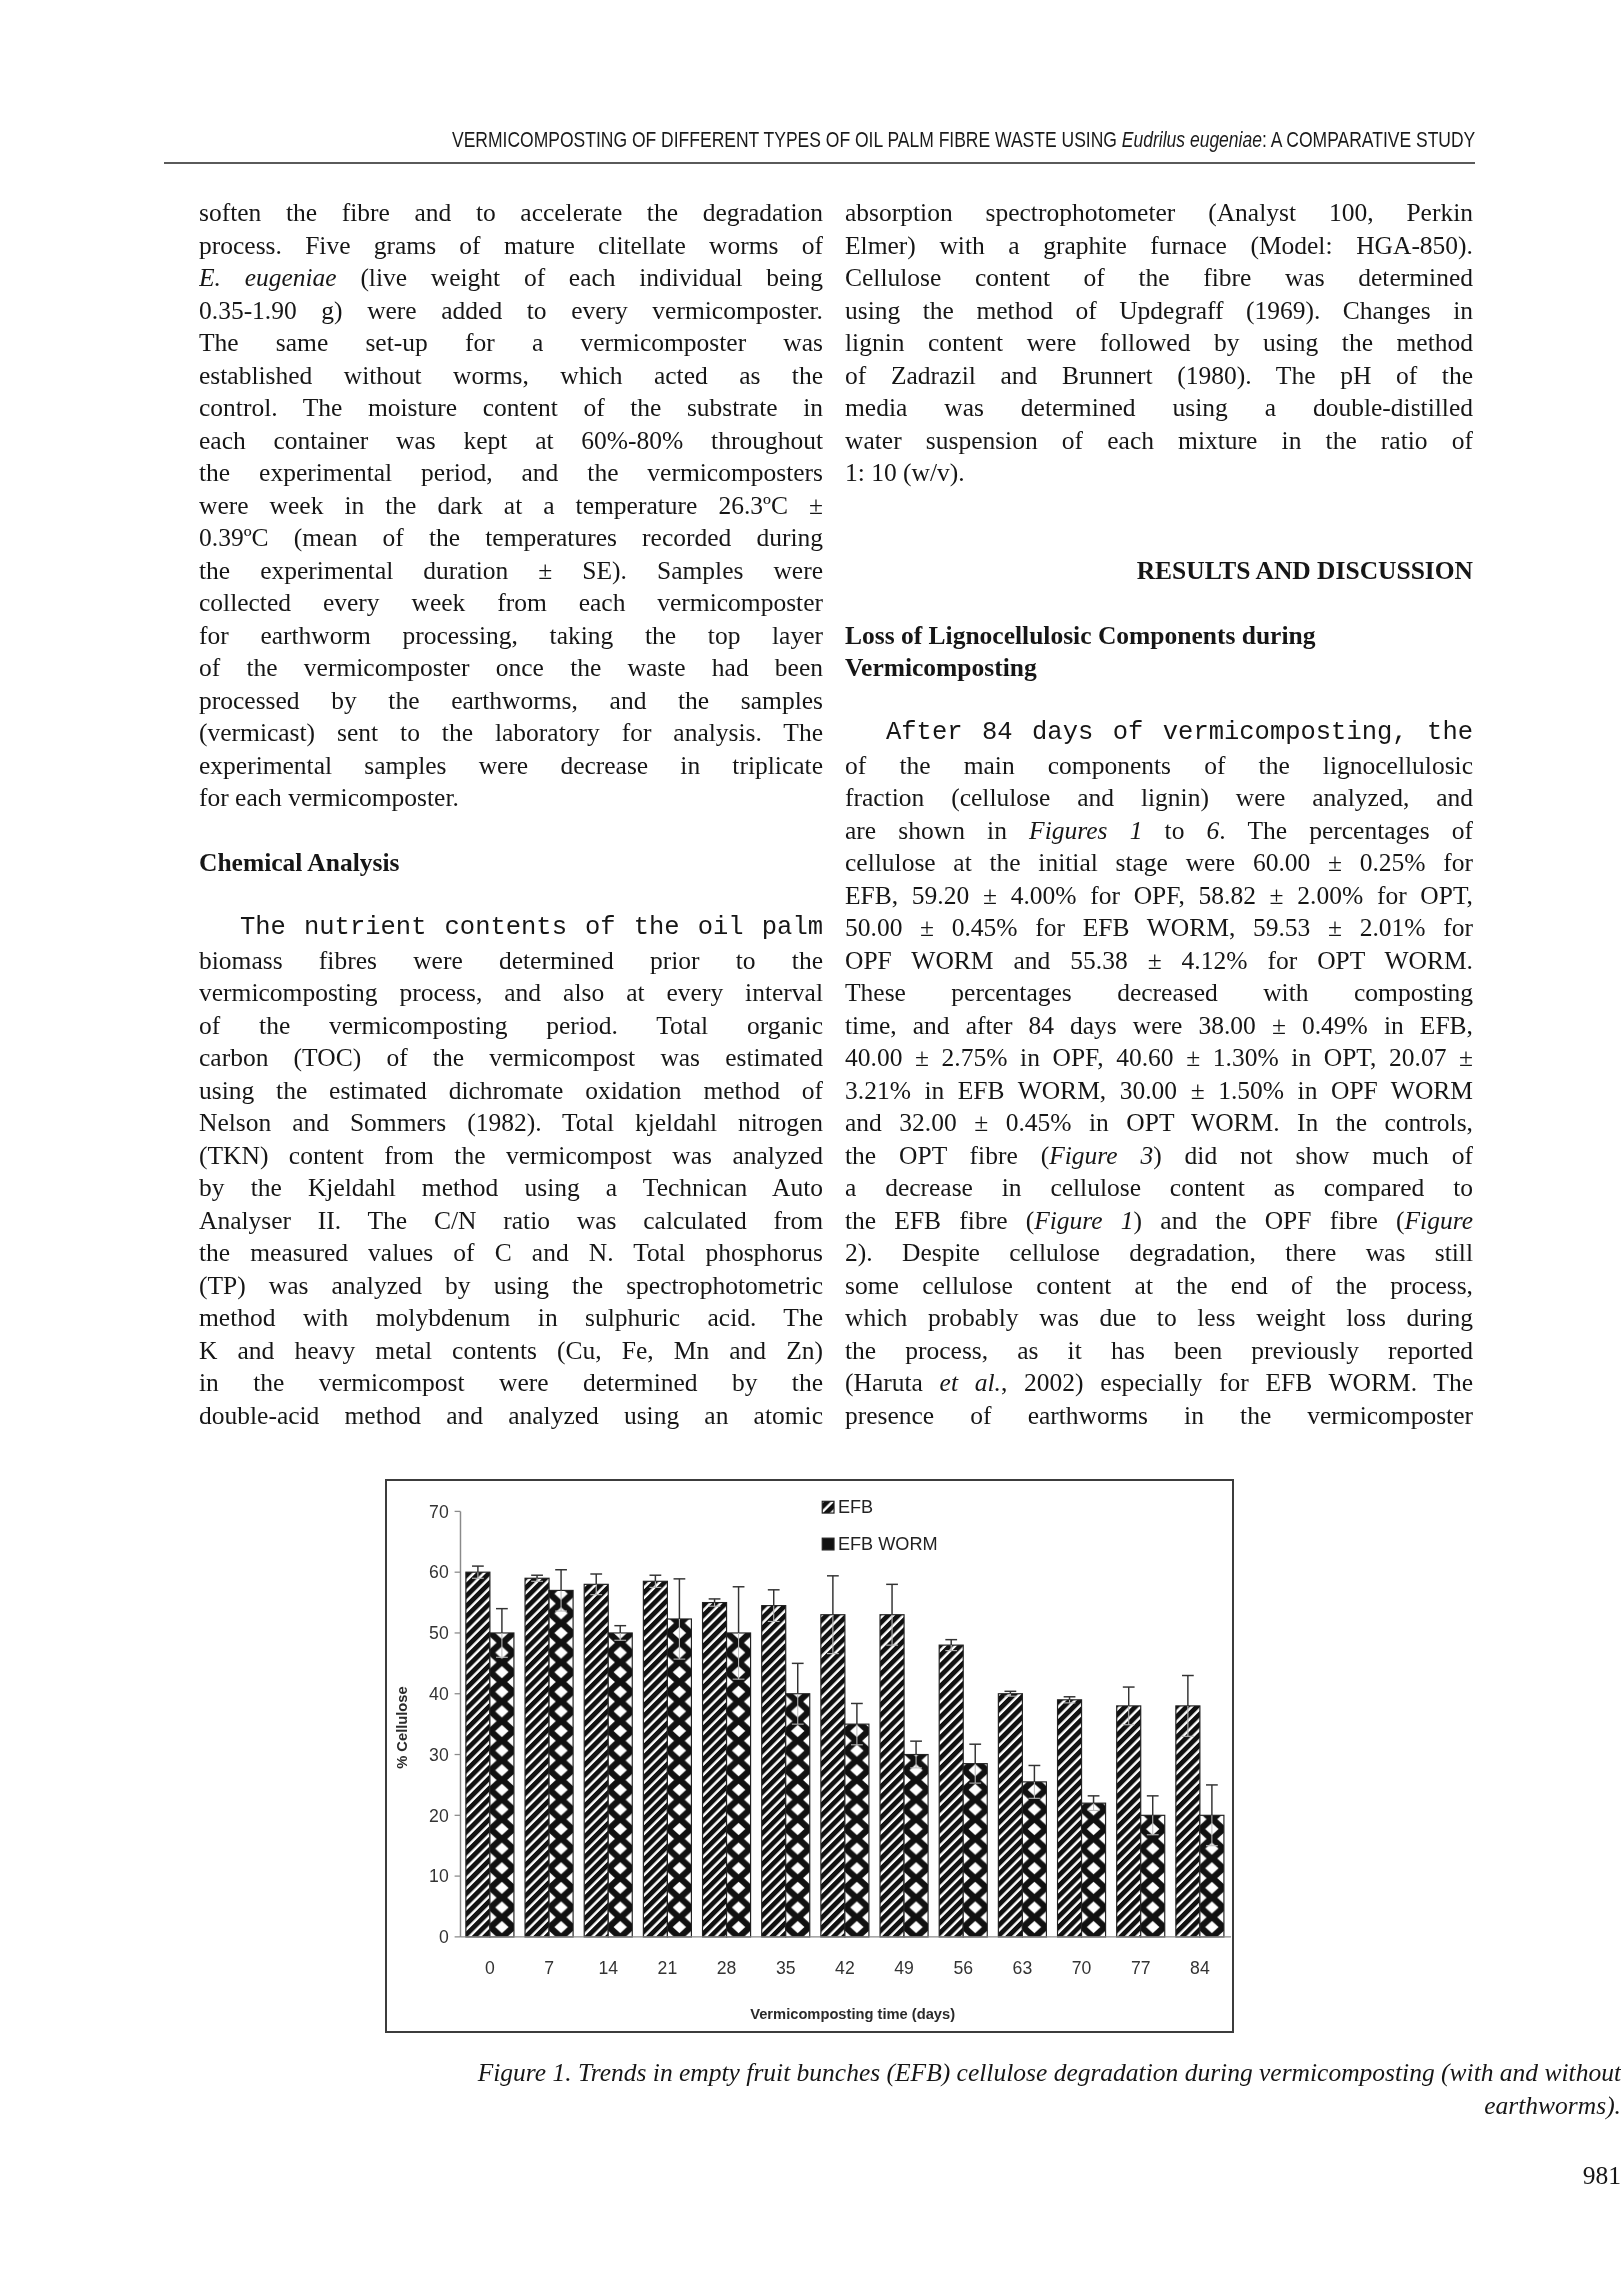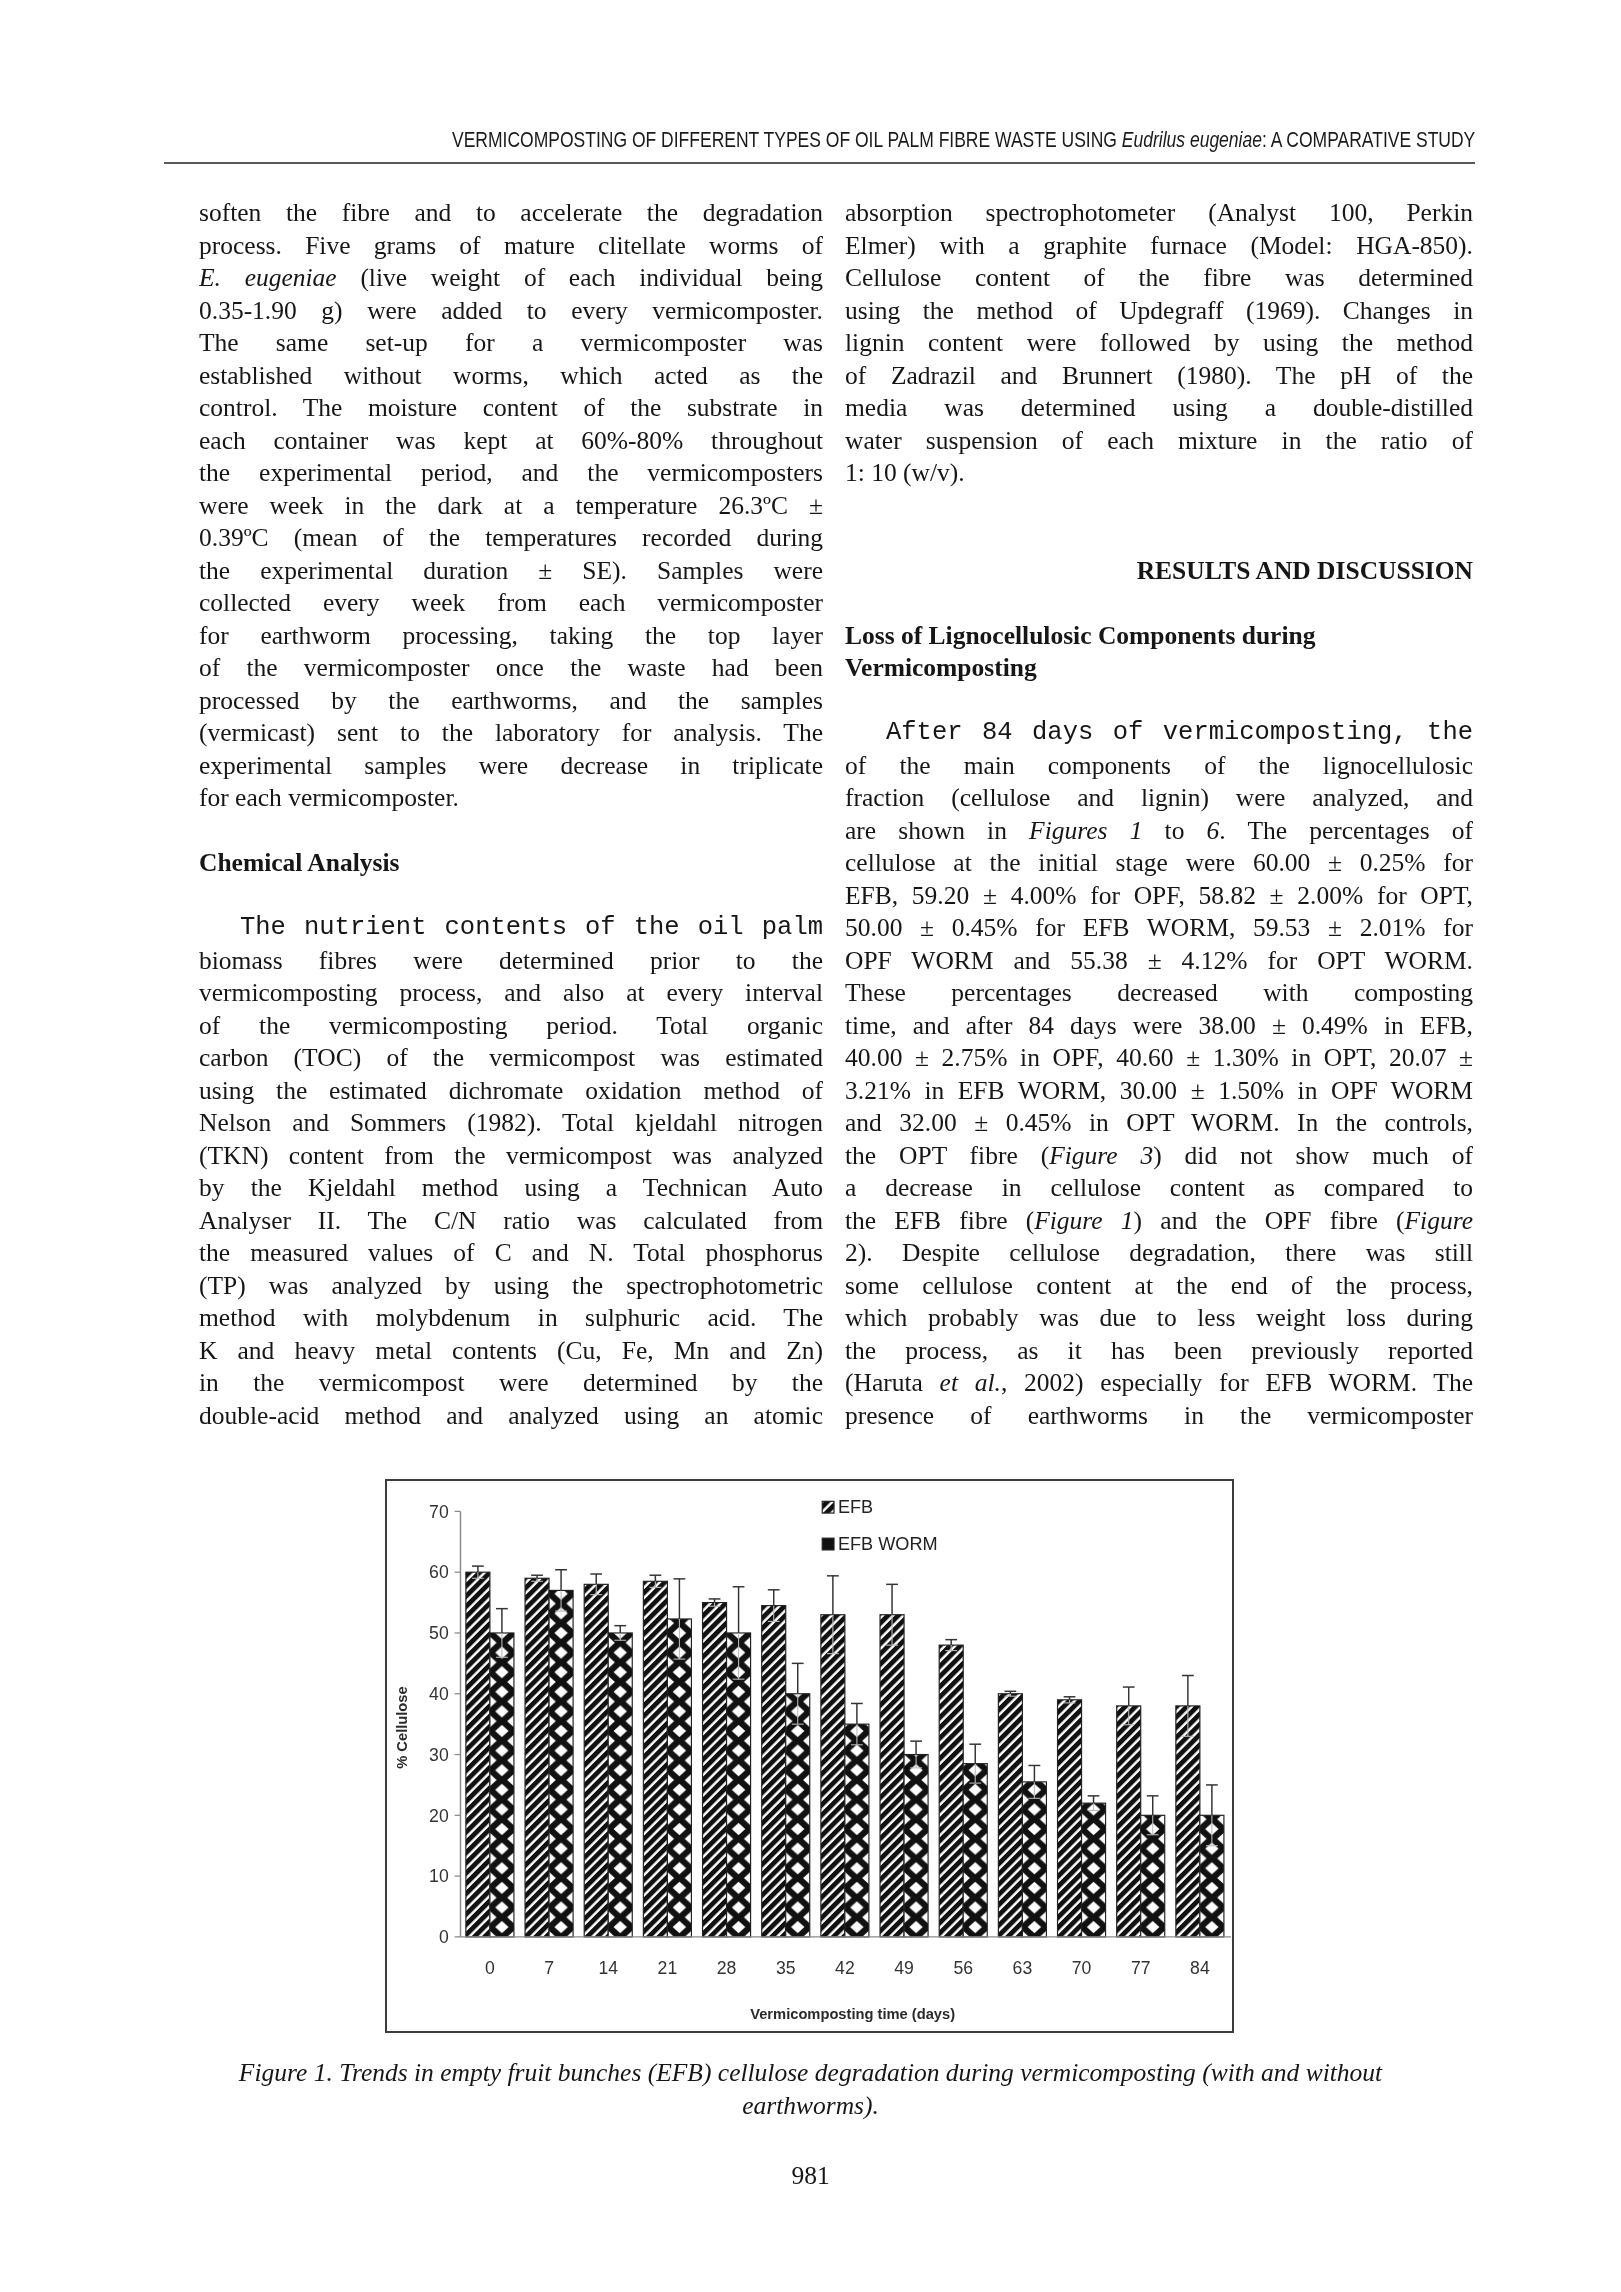--- a/index.html
+++ b/index.html
@@ -32,26 +32,26 @@
     position: absolute; left: 385px; top: 1479px; width: 849px; height: 554px;
     border: 2.9px solid #3c3c3c; box-sizing: border-box; background: #ffffff;
   }
   svg.chart { position: absolute; left: 385px; top: 1479px; overflow: visible; }
   .tick-label { font-family: "Liberation Sans", sans-serif; font-size: 18px; fill: #333333; }
   .legend-label { font-family: "Liberation Sans", sans-serif; font-size: 18.5px; fill: #222222; }
   .axis-title { font-family: "Liberation Sans", sans-serif; font-size: 15px; font-weight: bold; fill: #2a2a2a; }
 
   .caption {
     position: absolute; left: 0; top: 2057px; width: 1621px;
-    text-align: center; font-style: italic; font-size: 25.5px; line-height: 32.5px;
+    text-align: right; font-style: italic; font-size: 25.5px; line-height: 32.5px;
   }
   .caption div { height: 32.5px; white-space: nowrap; }
   .page-number {
     position: absolute; left: 0; top: 2160px; width: 1621px;
-    text-align: center; font-size: 25.5px; line-height: 32.5px;
+    text-align: right; font-size: 25.5px; line-height: 32.5px;
   }
 </style>
 </head>
 <body>
 
 <div class="running-head"><span>VERMICOMPOSTING OF DIFFERENT TYPES OF OIL PALM FIBRE WASTE USING </span><span class="it">Eudrilus eugeniae</span><span>: A COMPARATIVE STUDY</span></div>
 <div class="head-rule"></div>
 
 <div class="col col-left">
   <div>

